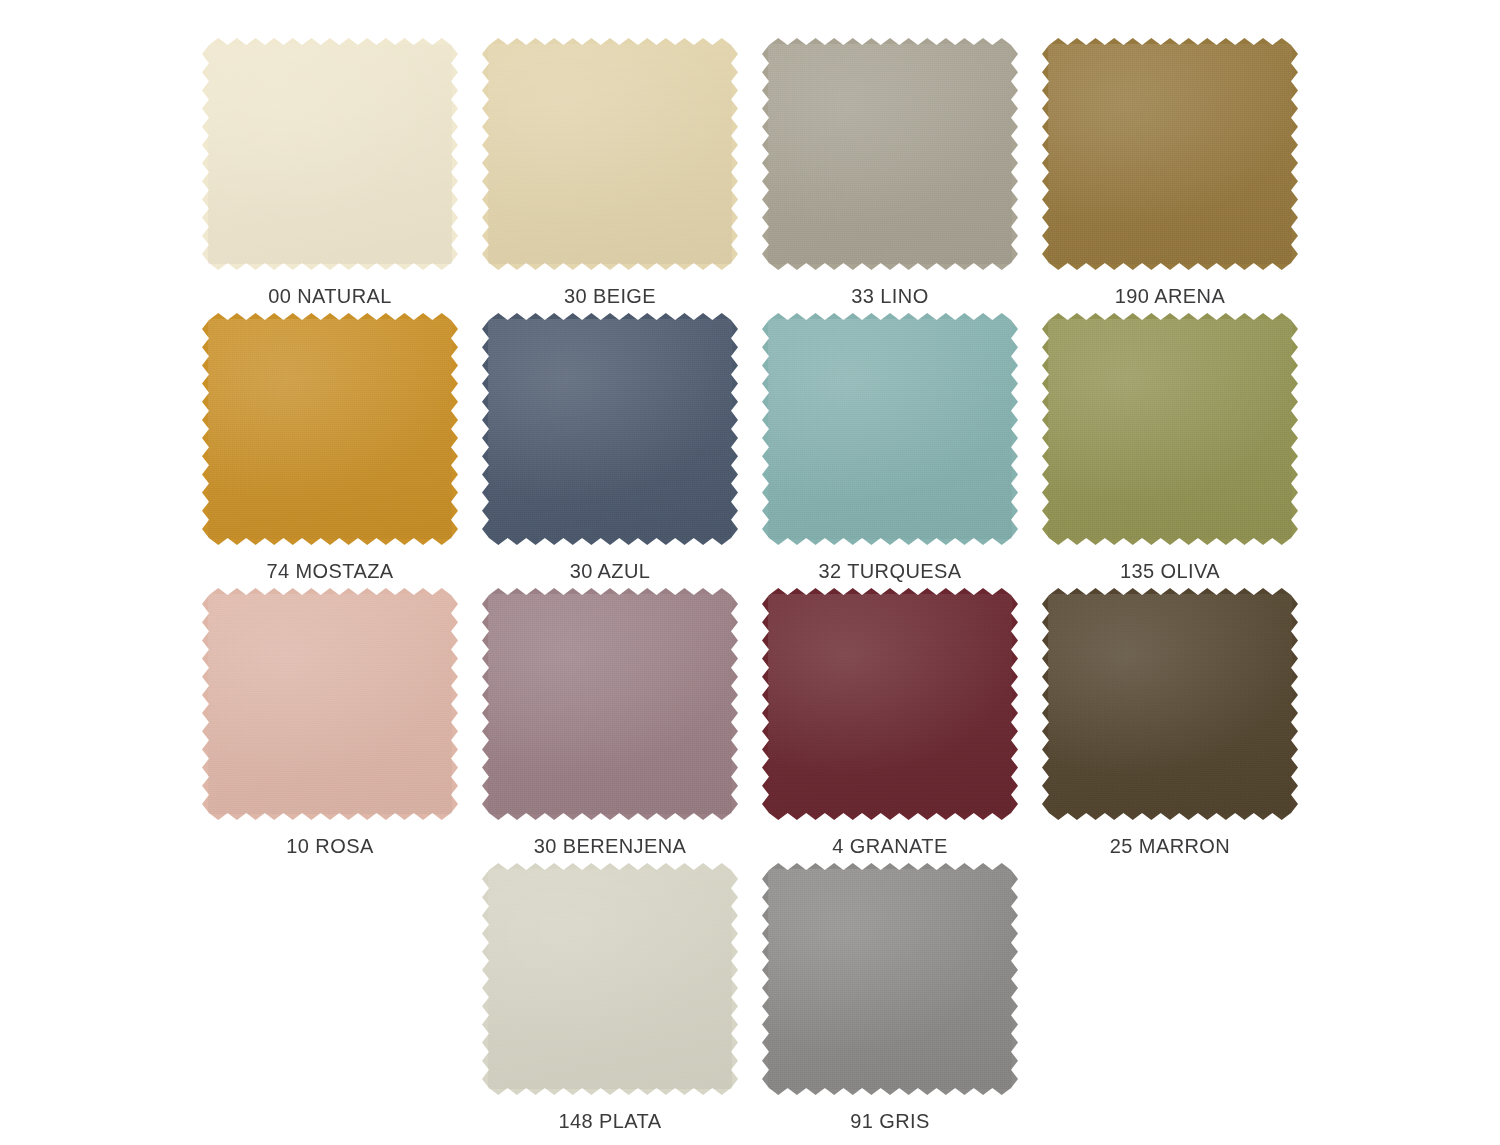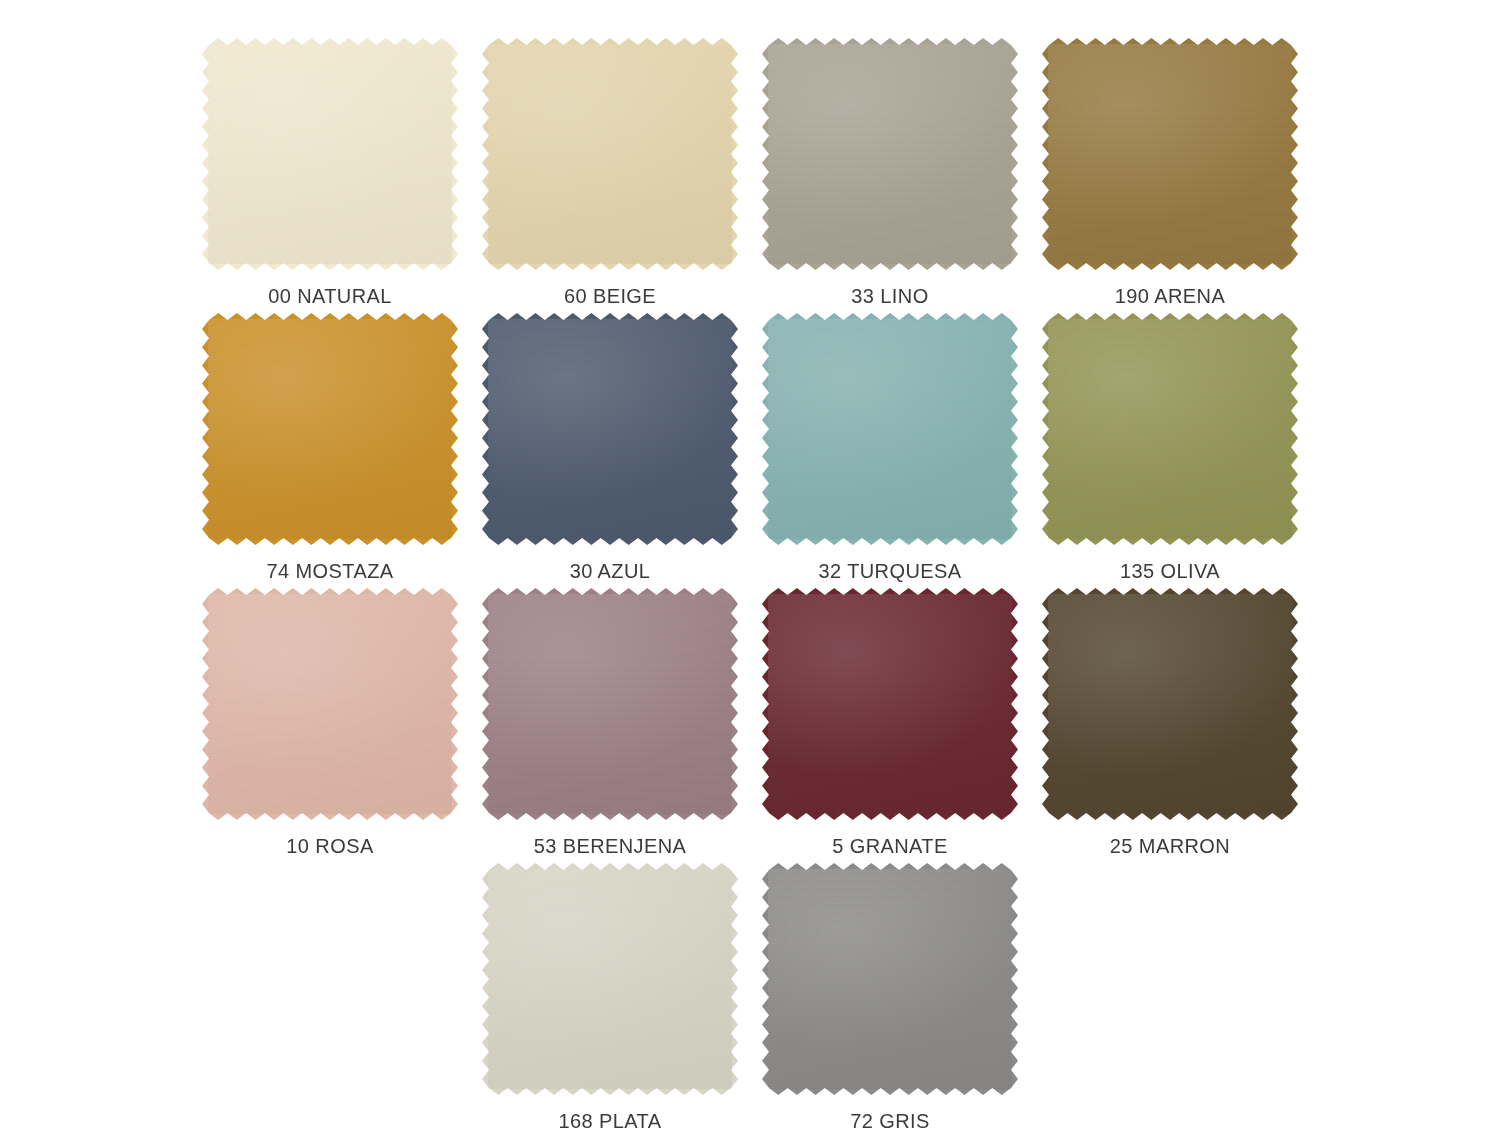--- a/index.html
+++ b/index.html
@@ -136,21 +136,21 @@
         <div class="swatch-cell">
           <div class="chip-wrap">
             <div class="chip">
               <svg viewBox="0 0 256 232" preserveAspectRatio="none" aria-hidden="true">
                 <polygon points="7.00,7.00 16.31,0.00 25.62,7.00 34.92,0.00 44.23,7.00 53.54,0.00 62.85,7.00 72.15,0.00 81.46,7.00 90.77,0.00 100.08,7.00 109.38,0.00 118.69,7.00 128.00,0.00 137.31,7.00 146.62,0.00 155.92,7.00 165.23,0.00 174.54,7.00 183.85,0.00 193.15,7.00 202.46,0.00 211.77,7.00 221.08,0.00 230.38,7.00 239.69,0.00 249.00,7.00 249.00,7.00 256.00,16.08 249.00,25.17 256.00,34.25 249.00,43.33 256.00,52.42 249.00,61.50 256.00,70.58 249.00,79.67 256.00,88.75 249.00,97.83 256.00,106.92 249.00,116.00 256.00,125.08 249.00,134.17 256.00,143.25 249.00,152.33 256.00,161.42 249.00,170.50 256.00,179.58 249.00,188.67 256.00,197.75 249.00,206.83 256.00,215.92 249.00,225.00 249.00,225.00 239.69,232.00 230.38,225.00 221.08,232.00 211.77,225.00 202.46,232.00 193.15,225.00 183.85,232.00 174.54,225.00 165.23,232.00 155.92,225.00 146.62,232.00 137.31,225.00 128.00,232.00 118.69,225.00 109.38,232.00 100.08,225.00 90.77,232.00 81.46,225.00 72.15,232.00 62.85,225.00 53.54,232.00 44.23,225.00 34.92,232.00 25.62,225.00 16.31,232.00 7.00,225.00 7.00,225.00 0.00,215.92 7.00,206.83 0.00,197.75 7.00,188.67 0.00,179.58 7.00,170.50 0.00,161.42 7.00,152.33 0.00,143.25 7.00,134.17 0.00,125.08 7.00,116.00 0.00,106.92 7.00,97.83 0.00,88.75 7.00,79.67 0.00,70.58 7.00,61.50 0.00,52.42 7.00,43.33 0.00,34.25 7.00,25.17 0.00,16.08 7.00,7.00" fill="#e3d5ad"></polygon>
               </svg>
             </div>
             <div class="chip-grain"></div>
             <div class="chip-sheen"></div>
           </div>
-          <div class="swatch-label">60 BEIGE</div>
+          <div class="swatch-label">30 BEIGE</div>
         </div>
         <div class="swatch-cell">
           <div class="chip-wrap">
             <div class="chip">
               <svg viewBox="0 0 256 232" preserveAspectRatio="none" aria-hidden="true">
                 <polygon points="7.00,7.00 16.31,0.00 25.62,7.00 34.92,0.00 44.23,7.00 53.54,0.00 62.85,7.00 72.15,0.00 81.46,7.00 90.77,0.00 100.08,7.00 109.38,0.00 118.69,7.00 128.00,0.00 137.31,7.00 146.62,0.00 155.92,7.00 165.23,0.00 174.54,7.00 183.85,0.00 193.15,7.00 202.46,0.00 211.77,7.00 221.08,0.00 230.38,7.00 239.69,0.00 249.00,7.00 249.00,7.00 256.00,16.08 249.00,25.17 256.00,34.25 249.00,43.33 256.00,52.42 249.00,61.50 256.00,70.58 249.00,79.67 256.00,88.75 249.00,97.83 256.00,106.92 249.00,116.00 256.00,125.08 249.00,134.17 256.00,143.25 249.00,152.33 256.00,161.42 249.00,170.50 256.00,179.58 249.00,188.67 256.00,197.75 249.00,206.83 256.00,215.92 249.00,225.00 249.00,225.00 239.69,232.00 230.38,225.00 221.08,232.00 211.77,225.00 202.46,232.00 193.15,225.00 183.85,232.00 174.54,225.00 165.23,232.00 155.92,225.00 146.62,232.00 137.31,225.00 128.00,232.00 118.69,225.00 109.38,232.00 100.08,225.00 90.77,232.00 81.46,225.00 72.15,232.00 62.85,225.00 53.54,232.00 44.23,225.00 34.92,232.00 25.62,225.00 16.31,232.00 7.00,225.00 7.00,225.00 0.00,215.92 7.00,206.83 0.00,197.75 7.00,188.67 0.00,179.58 7.00,170.50 0.00,161.42 7.00,152.33 0.00,143.25 7.00,134.17 0.00,125.08 7.00,116.00 0.00,106.92 7.00,97.83 0.00,88.75 7.00,79.67 0.00,70.58 7.00,61.50 0.00,52.42 7.00,43.33 0.00,34.25 7.00,25.17 0.00,16.08 7.00,7.00" fill="#a8a393"></polygon>
               </svg>
             </div>
             <div class="chip-grain"></div>
             <div class="chip-sheen"></div>
@@ -236,33 +236,33 @@
         <div class="swatch-cell">
           <div class="chip-wrap">
             <div class="chip">
               <svg viewBox="0 0 256 232" preserveAspectRatio="none" aria-hidden="true">
                 <polygon points="7.00,7.00 16.31,0.00 25.62,7.00 34.92,0.00 44.23,7.00 53.54,0.00 62.85,7.00 72.15,0.00 81.46,7.00 90.77,0.00 100.08,7.00 109.38,0.00 118.69,7.00 128.00,0.00 137.31,7.00 146.62,0.00 155.92,7.00 165.23,0.00 174.54,7.00 183.85,0.00 193.15,7.00 202.46,0.00 211.77,7.00 221.08,0.00 230.38,7.00 239.69,0.00 249.00,7.00 249.00,7.00 256.00,16.08 249.00,25.17 256.00,34.25 249.00,43.33 256.00,52.42 249.00,61.50 256.00,70.58 249.00,79.67 256.00,88.75 249.00,97.83 256.00,106.92 249.00,116.00 256.00,125.08 249.00,134.17 256.00,143.25 249.00,152.33 256.00,161.42 249.00,170.50 256.00,179.58 249.00,188.67 256.00,197.75 249.00,206.83 256.00,215.92 249.00,225.00 249.00,225.00 239.69,232.00 230.38,225.00 221.08,232.00 211.77,225.00 202.46,232.00 193.15,225.00 183.85,232.00 174.54,225.00 165.23,232.00 155.92,225.00 146.62,232.00 137.31,225.00 128.00,232.00 118.69,225.00 109.38,232.00 100.08,225.00 90.77,232.00 81.46,225.00 72.15,232.00 62.85,225.00 53.54,232.00 44.23,225.00 34.92,232.00 25.62,225.00 16.31,232.00 7.00,225.00 7.00,225.00 0.00,215.92 7.00,206.83 0.00,197.75 7.00,188.67 0.00,179.58 7.00,170.50 0.00,161.42 7.00,152.33 0.00,143.25 7.00,134.17 0.00,125.08 7.00,116.00 0.00,106.92 7.00,97.83 0.00,88.75 7.00,79.67 0.00,70.58 7.00,61.50 0.00,52.42 7.00,43.33 0.00,34.25 7.00,25.17 0.00,16.08 7.00,7.00" fill="#9b8086"></polygon>
               </svg>
             </div>
             <div class="chip-grain"></div>
             <div class="chip-sheen"></div>
           </div>
-          <div class="swatch-label">53 BERENJENA</div>
+          <div class="swatch-label">30 BERENJENA</div>
         </div>
         <div class="swatch-cell">
           <div class="chip-wrap">
             <div class="chip">
               <svg viewBox="0 0 256 232" preserveAspectRatio="none" aria-hidden="true">
                 <polygon points="7.00,7.00 16.31,0.00 25.62,7.00 34.92,0.00 44.23,7.00 53.54,0.00 62.85,7.00 72.15,0.00 81.46,7.00 90.77,0.00 100.08,7.00 109.38,0.00 118.69,7.00 128.00,0.00 137.31,7.00 146.62,0.00 155.92,7.00 165.23,0.00 174.54,7.00 183.85,0.00 193.15,7.00 202.46,0.00 211.77,7.00 221.08,0.00 230.38,7.00 239.69,0.00 249.00,7.00 249.00,7.00 256.00,16.08 249.00,25.17 256.00,34.25 249.00,43.33 256.00,52.42 249.00,61.50 256.00,70.58 249.00,79.67 256.00,88.75 249.00,97.83 256.00,106.92 249.00,116.00 256.00,125.08 249.00,134.17 256.00,143.25 249.00,152.33 256.00,161.42 249.00,170.50 256.00,179.58 249.00,188.67 256.00,197.75 249.00,206.83 256.00,215.92 249.00,225.00 249.00,225.00 239.69,232.00 230.38,225.00 221.08,232.00 211.77,225.00 202.46,232.00 193.15,225.00 183.85,232.00 174.54,225.00 165.23,232.00 155.92,225.00 146.62,232.00 137.31,225.00 128.00,232.00 118.69,225.00 109.38,232.00 100.08,225.00 90.77,232.00 81.46,225.00 72.15,232.00 62.85,225.00 53.54,232.00 44.23,225.00 34.92,232.00 25.62,225.00 16.31,232.00 7.00,225.00 7.00,225.00 0.00,215.92 7.00,206.83 0.00,197.75 7.00,188.67 0.00,179.58 7.00,170.50 0.00,161.42 7.00,152.33 0.00,143.25 7.00,134.17 0.00,125.08 7.00,116.00 0.00,106.92 7.00,97.83 0.00,88.75 7.00,79.67 0.00,70.58 7.00,61.50 0.00,52.42 7.00,43.33 0.00,34.25 7.00,25.17 0.00,16.08 7.00,7.00" fill="#6a2730"></polygon>
               </svg>
             </div>
             <div class="chip-grain"></div>
             <div class="chip-sheen"></div>
           </div>
-          <div class="swatch-label">5 GRANATE</div>
+          <div class="swatch-label">4 GRANATE</div>
         </div>
         <div class="swatch-cell">
           <div class="chip-wrap">
             <div class="chip">
               <svg viewBox="0 0 256 232" preserveAspectRatio="none" aria-hidden="true">
                 <polygon points="7.00,7.00 16.31,0.00 25.62,7.00 34.92,0.00 44.23,7.00 53.54,0.00 62.85,7.00 72.15,0.00 81.46,7.00 90.77,0.00 100.08,7.00 109.38,0.00 118.69,7.00 128.00,0.00 137.31,7.00 146.62,0.00 155.92,7.00 165.23,0.00 174.54,7.00 183.85,0.00 193.15,7.00 202.46,0.00 211.77,7.00 221.08,0.00 230.38,7.00 239.69,0.00 249.00,7.00 249.00,7.00 256.00,16.08 249.00,25.17 256.00,34.25 249.00,43.33 256.00,52.42 249.00,61.50 256.00,70.58 249.00,79.67 256.00,88.75 249.00,97.83 256.00,106.92 249.00,116.00 256.00,125.08 249.00,134.17 256.00,143.25 249.00,152.33 256.00,161.42 249.00,170.50 256.00,179.58 249.00,188.67 256.00,197.75 249.00,206.83 256.00,215.92 249.00,225.00 249.00,225.00 239.69,232.00 230.38,225.00 221.08,232.00 211.77,225.00 202.46,232.00 193.15,225.00 183.85,232.00 174.54,225.00 165.23,232.00 155.92,225.00 146.62,232.00 137.31,225.00 128.00,232.00 118.69,225.00 109.38,232.00 100.08,225.00 90.77,232.00 81.46,225.00 72.15,232.00 62.85,225.00 53.54,232.00 44.23,225.00 34.92,232.00 25.62,225.00 16.31,232.00 7.00,225.00 7.00,225.00 0.00,215.92 7.00,206.83 0.00,197.75 7.00,188.67 0.00,179.58 7.00,170.50 0.00,161.42 7.00,152.33 0.00,143.25 7.00,134.17 0.00,125.08 7.00,116.00 0.00,106.92 7.00,97.83 0.00,88.75 7.00,79.67 0.00,70.58 7.00,61.50 0.00,52.42 7.00,43.33 0.00,34.25 7.00,25.17 0.00,16.08 7.00,7.00" fill="#53452f"></polygon>
               </svg>
             </div>
             <div class="chip-grain"></div>
             <div class="chip-sheen"></div>
@@ -275,30 +275,30 @@
         <div class="swatch-cell">
           <div class="chip-wrap">
             <div class="chip">
               <svg viewBox="0 0 256 232" preserveAspectRatio="none" aria-hidden="true">
                 <polygon points="7.00,7.00 16.31,0.00 25.62,7.00 34.92,0.00 44.23,7.00 53.54,0.00 62.85,7.00 72.15,0.00 81.46,7.00 90.77,0.00 100.08,7.00 109.38,0.00 118.69,7.00 128.00,0.00 137.31,7.00 146.62,0.00 155.92,7.00 165.23,0.00 174.54,7.00 183.85,0.00 193.15,7.00 202.46,0.00 211.77,7.00 221.08,0.00 230.38,7.00 239.69,0.00 249.00,7.00 249.00,7.00 256.00,16.08 249.00,25.17 256.00,34.25 249.00,43.33 256.00,52.42 249.00,61.50 256.00,70.58 249.00,79.67 256.00,88.75 249.00,97.83 256.00,106.92 249.00,116.00 256.00,125.08 249.00,134.17 256.00,143.25 249.00,152.33 256.00,161.42 249.00,170.50 256.00,179.58 249.00,188.67 256.00,197.75 249.00,206.83 256.00,215.92 249.00,225.00 249.00,225.00 239.69,232.00 230.38,225.00 221.08,232.00 211.77,225.00 202.46,232.00 193.15,225.00 183.85,232.00 174.54,225.00 165.23,232.00 155.92,225.00 146.62,232.00 137.31,225.00 128.00,232.00 118.69,225.00 109.38,232.00 100.08,225.00 90.77,232.00 81.46,225.00 72.15,232.00 62.85,225.00 53.54,232.00 44.23,225.00 34.92,232.00 25.62,225.00 16.31,232.00 7.00,225.00 7.00,225.00 0.00,215.92 7.00,206.83 0.00,197.75 7.00,188.67 0.00,179.58 7.00,170.50 0.00,161.42 7.00,152.33 0.00,143.25 7.00,134.17 0.00,125.08 7.00,116.00 0.00,106.92 7.00,97.83 0.00,88.75 7.00,79.67 0.00,70.58 7.00,61.50 0.00,52.42 7.00,43.33 0.00,34.25 7.00,25.17 0.00,16.08 7.00,7.00" fill="#d7d5c5"></polygon>
               </svg>
             </div>
             <div class="chip-grain"></div>
             <div class="chip-sheen"></div>
           </div>
-          <div class="swatch-label">168 PLATA</div>
+          <div class="swatch-label">148 PLATA</div>
         </div>
         <div class="swatch-cell">
           <div class="chip-wrap">
             <div class="chip">
               <svg viewBox="0 0 256 232" preserveAspectRatio="none" aria-hidden="true">
                 <polygon points="7.00,7.00 16.31,0.00 25.62,7.00 34.92,0.00 44.23,7.00 53.54,0.00 62.85,7.00 72.15,0.00 81.46,7.00 90.77,0.00 100.08,7.00 109.38,0.00 118.69,7.00 128.00,0.00 137.31,7.00 146.62,0.00 155.92,7.00 165.23,0.00 174.54,7.00 183.85,0.00 193.15,7.00 202.46,0.00 211.77,7.00 221.08,0.00 230.38,7.00 239.69,0.00 249.00,7.00 249.00,7.00 256.00,16.08 249.00,25.17 256.00,34.25 249.00,43.33 256.00,52.42 249.00,61.50 256.00,70.58 249.00,79.67 256.00,88.75 249.00,97.83 256.00,106.92 249.00,116.00 256.00,125.08 249.00,134.17 256.00,143.25 249.00,152.33 256.00,161.42 249.00,170.50 256.00,179.58 249.00,188.67 256.00,197.75 249.00,206.83 256.00,215.92 249.00,225.00 249.00,225.00 239.69,232.00 230.38,225.00 221.08,232.00 211.77,225.00 202.46,232.00 193.15,225.00 183.85,232.00 174.54,225.00 165.23,232.00 155.92,225.00 146.62,232.00 137.31,225.00 128.00,232.00 118.69,225.00 109.38,232.00 100.08,225.00 90.77,232.00 81.46,225.00 72.15,232.00 62.85,225.00 53.54,232.00 44.23,225.00 34.92,232.00 25.62,225.00 16.31,232.00 7.00,225.00 7.00,225.00 0.00,215.92 7.00,206.83 0.00,197.75 7.00,188.67 0.00,179.58 7.00,170.50 0.00,161.42 7.00,152.33 0.00,143.25 7.00,134.17 0.00,125.08 7.00,116.00 0.00,106.92 7.00,97.83 0.00,88.75 7.00,79.67 0.00,70.58 7.00,61.50 0.00,52.42 7.00,43.33 0.00,34.25 7.00,25.17 0.00,16.08 7.00,7.00" fill="#8b8a88"></polygon>
               </svg>
             </div>
             <div class="chip-grain"></div>
             <div class="chip-sheen"></div>
           </div>
-          <div class="swatch-label">72 GRIS</div>
+          <div class="swatch-label">91 GRIS</div>
         </div>
         <div class="swatch-cell spacer"></div>
       </div>
     </div>
 </div>
 
 </body></html>

